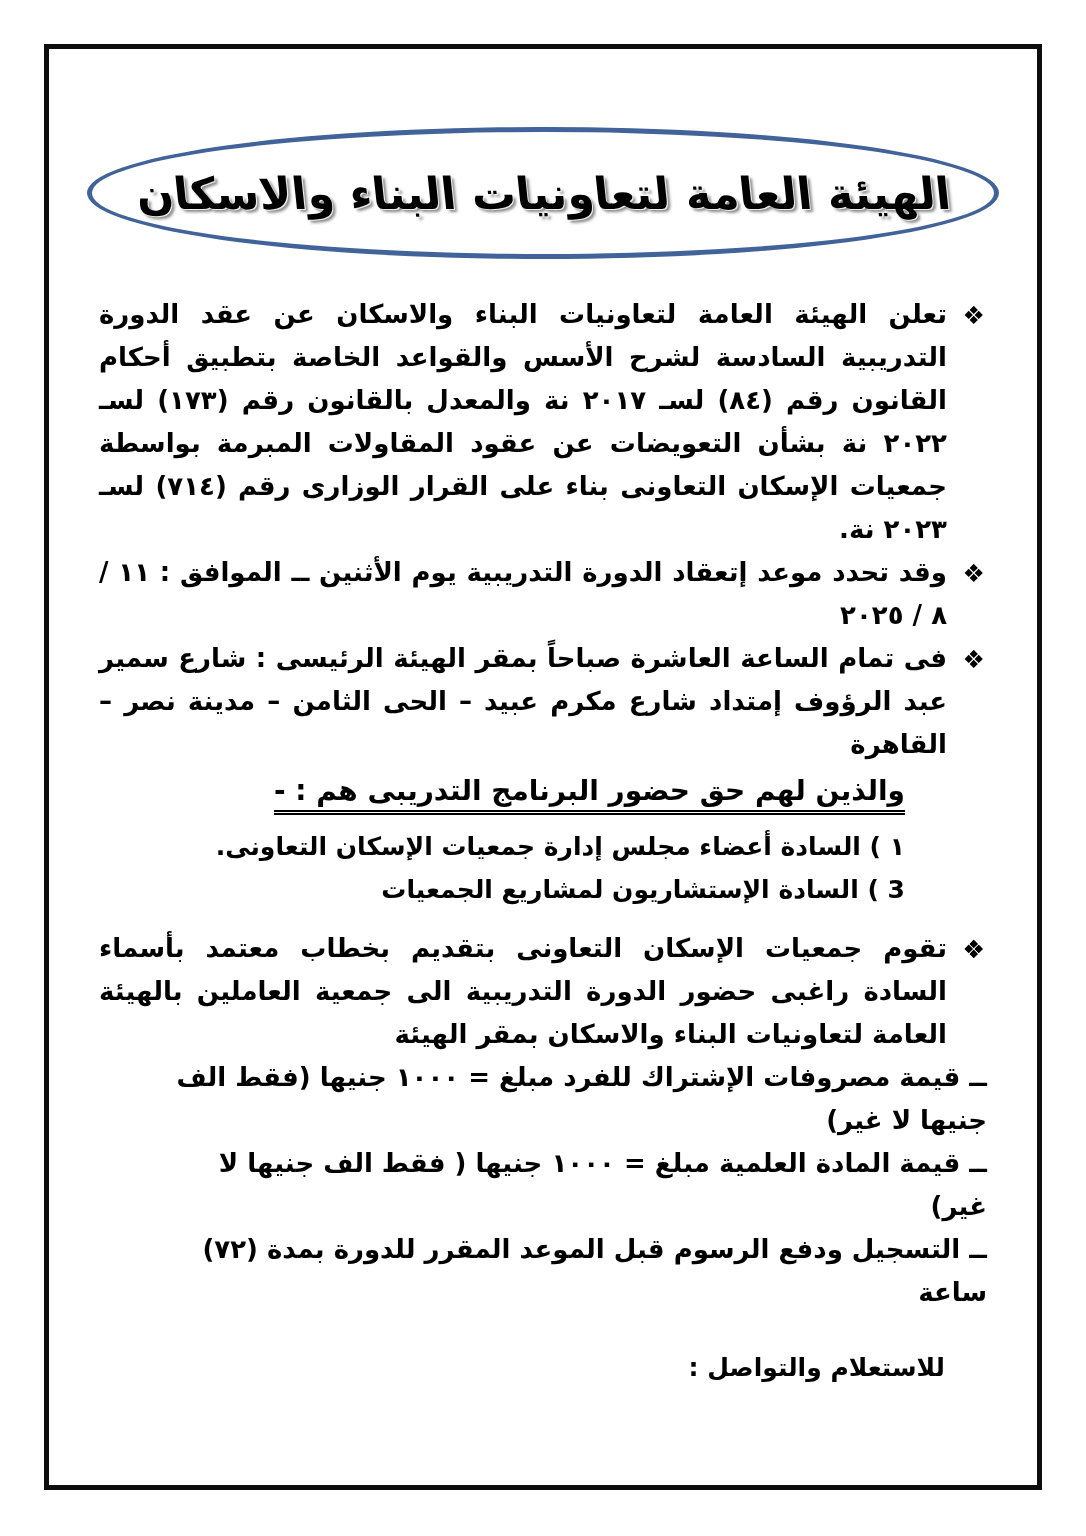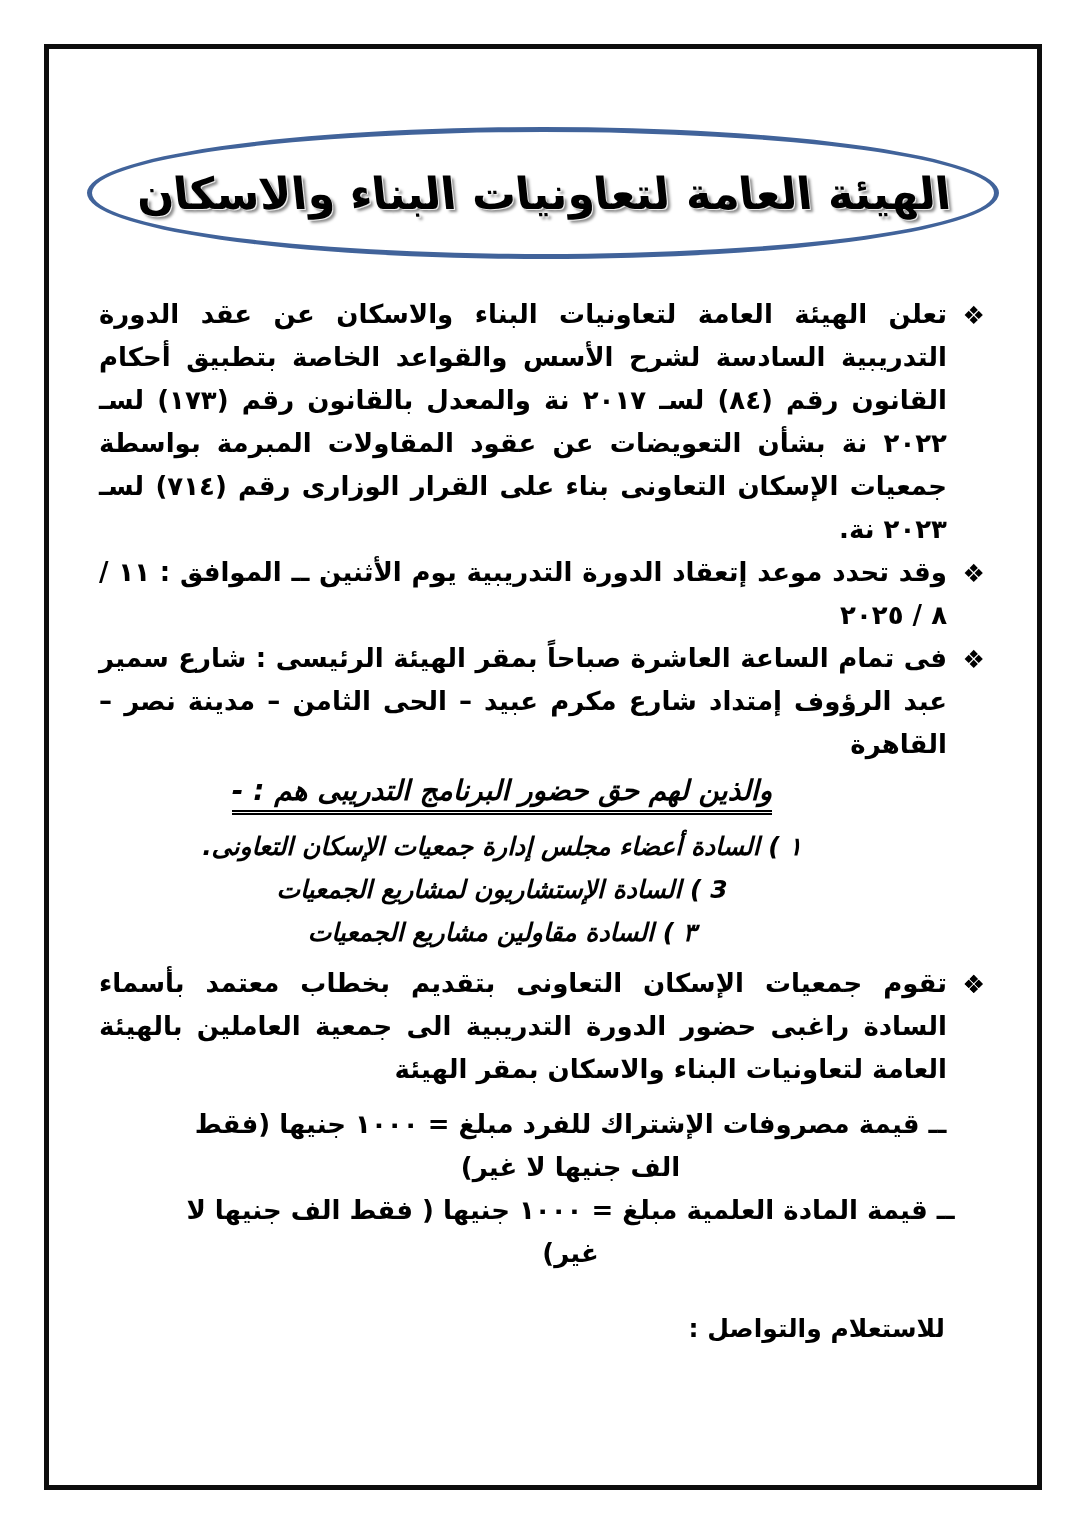--- a/index.html
+++ b/index.html
@@ -22,27 +22,27 @@
     transform:skewX(6deg);
   }
   .content{padding:0 50px;}
   ul.bullets{list-style:none;margin:34px 0 0 0;padding:0;}
   ul.bullets.second{margin-top:0;}
   li.bullet{
     position:relative;padding-right:40px;text-align:justify;
     font-size:26px;font-weight:bold;line-height:43px;
   }
   li.bullet .blt{position:absolute;right:2px;top:1px;font-size:25px;}
-  .eligibility{margin:8px 82px 8px 0;text-align:center;font-style:italic;}
+  .eligibility{margin:8px 82px 16px 0;text-align:right;}
   .heading{
     display:inline-block;font-size:28px;font-weight:bold;
     padding-bottom:3px;border-bottom:5px double #000;margin-bottom:10px;
   }
   .items div{font-size:25px;font-weight:bold;line-height:43px;}
-  .fees{margin:12px;padding-left:55px;text-align:center;}
+  .fees{margin:0;padding-left:55px;text-align:right;}
   .fees div{font-size:26px;font-weight:bold;line-height:43px;}
   .contact{margin:18px 42px 0 0;text-align:right;font-weight:bold;}
   .contact .row{margin-top:36px;line-height:36px;font-size:25px;}
 </style>
 </head>
 <body>
 
 <div class="frame">
 
   <div class="ellipse">
@@ -66,37 +66,37 @@
       </li>
     </ul>
 
     <div class="eligibility">
       <div>
         <span class="heading">والذين لهم حق حضور البرنامج التدريبى هم : -</span>
       </div>
       <div class="items">
         <div>١ ) السادة أعضاء مجلس إدارة جمعيات الإسكان التعاونى.</div>
         <div>3 ) السادة الإستشاريون لمشاريع الجمعيات</div>
-        <div>٣ ) السادة مقاولين مشاريع الجمعيات</div>
       </div>
     </div>
 
     <ul class="bullets second">
       <li class="bullet">
         <span class="blt">❖</span>
       </li>
       <li class="bullet">
         <span class="blt">❖</span>
         <span>تقوم جمعيات الإسكان التعاونى بتقديم بخطاب معتمد بأسماء السادة راغبى حضور الدورة التدريبية الى جمعية العاملين بالهيئة العامة لتعاونيات البناء والاسكان بمقر الهيئة</span>
       </li>
     </ul>
 
     <div class="fees">
       <div>ــ قيمة مصروفات الإشتراك للفرد مبلغ = ١٠٠٠  جنيها (فقط الف جنيها لا غير)</div>
       <div>ــ قيمة المادة العلمية مبلغ = ١٠٠٠  جنيها ( فقط الف جنيها لا غير)</div>
+      <div>ــ التسجيل ودفع الرسوم قبل الموعد المقرر للدورة بمدة (٧٢) ساعة</div>
     </div>
 
     <div class="contact">
       <div class="row">للاستعلام والتواصل :</div>
 
     </div>
 
   </div>
 </div>
 

